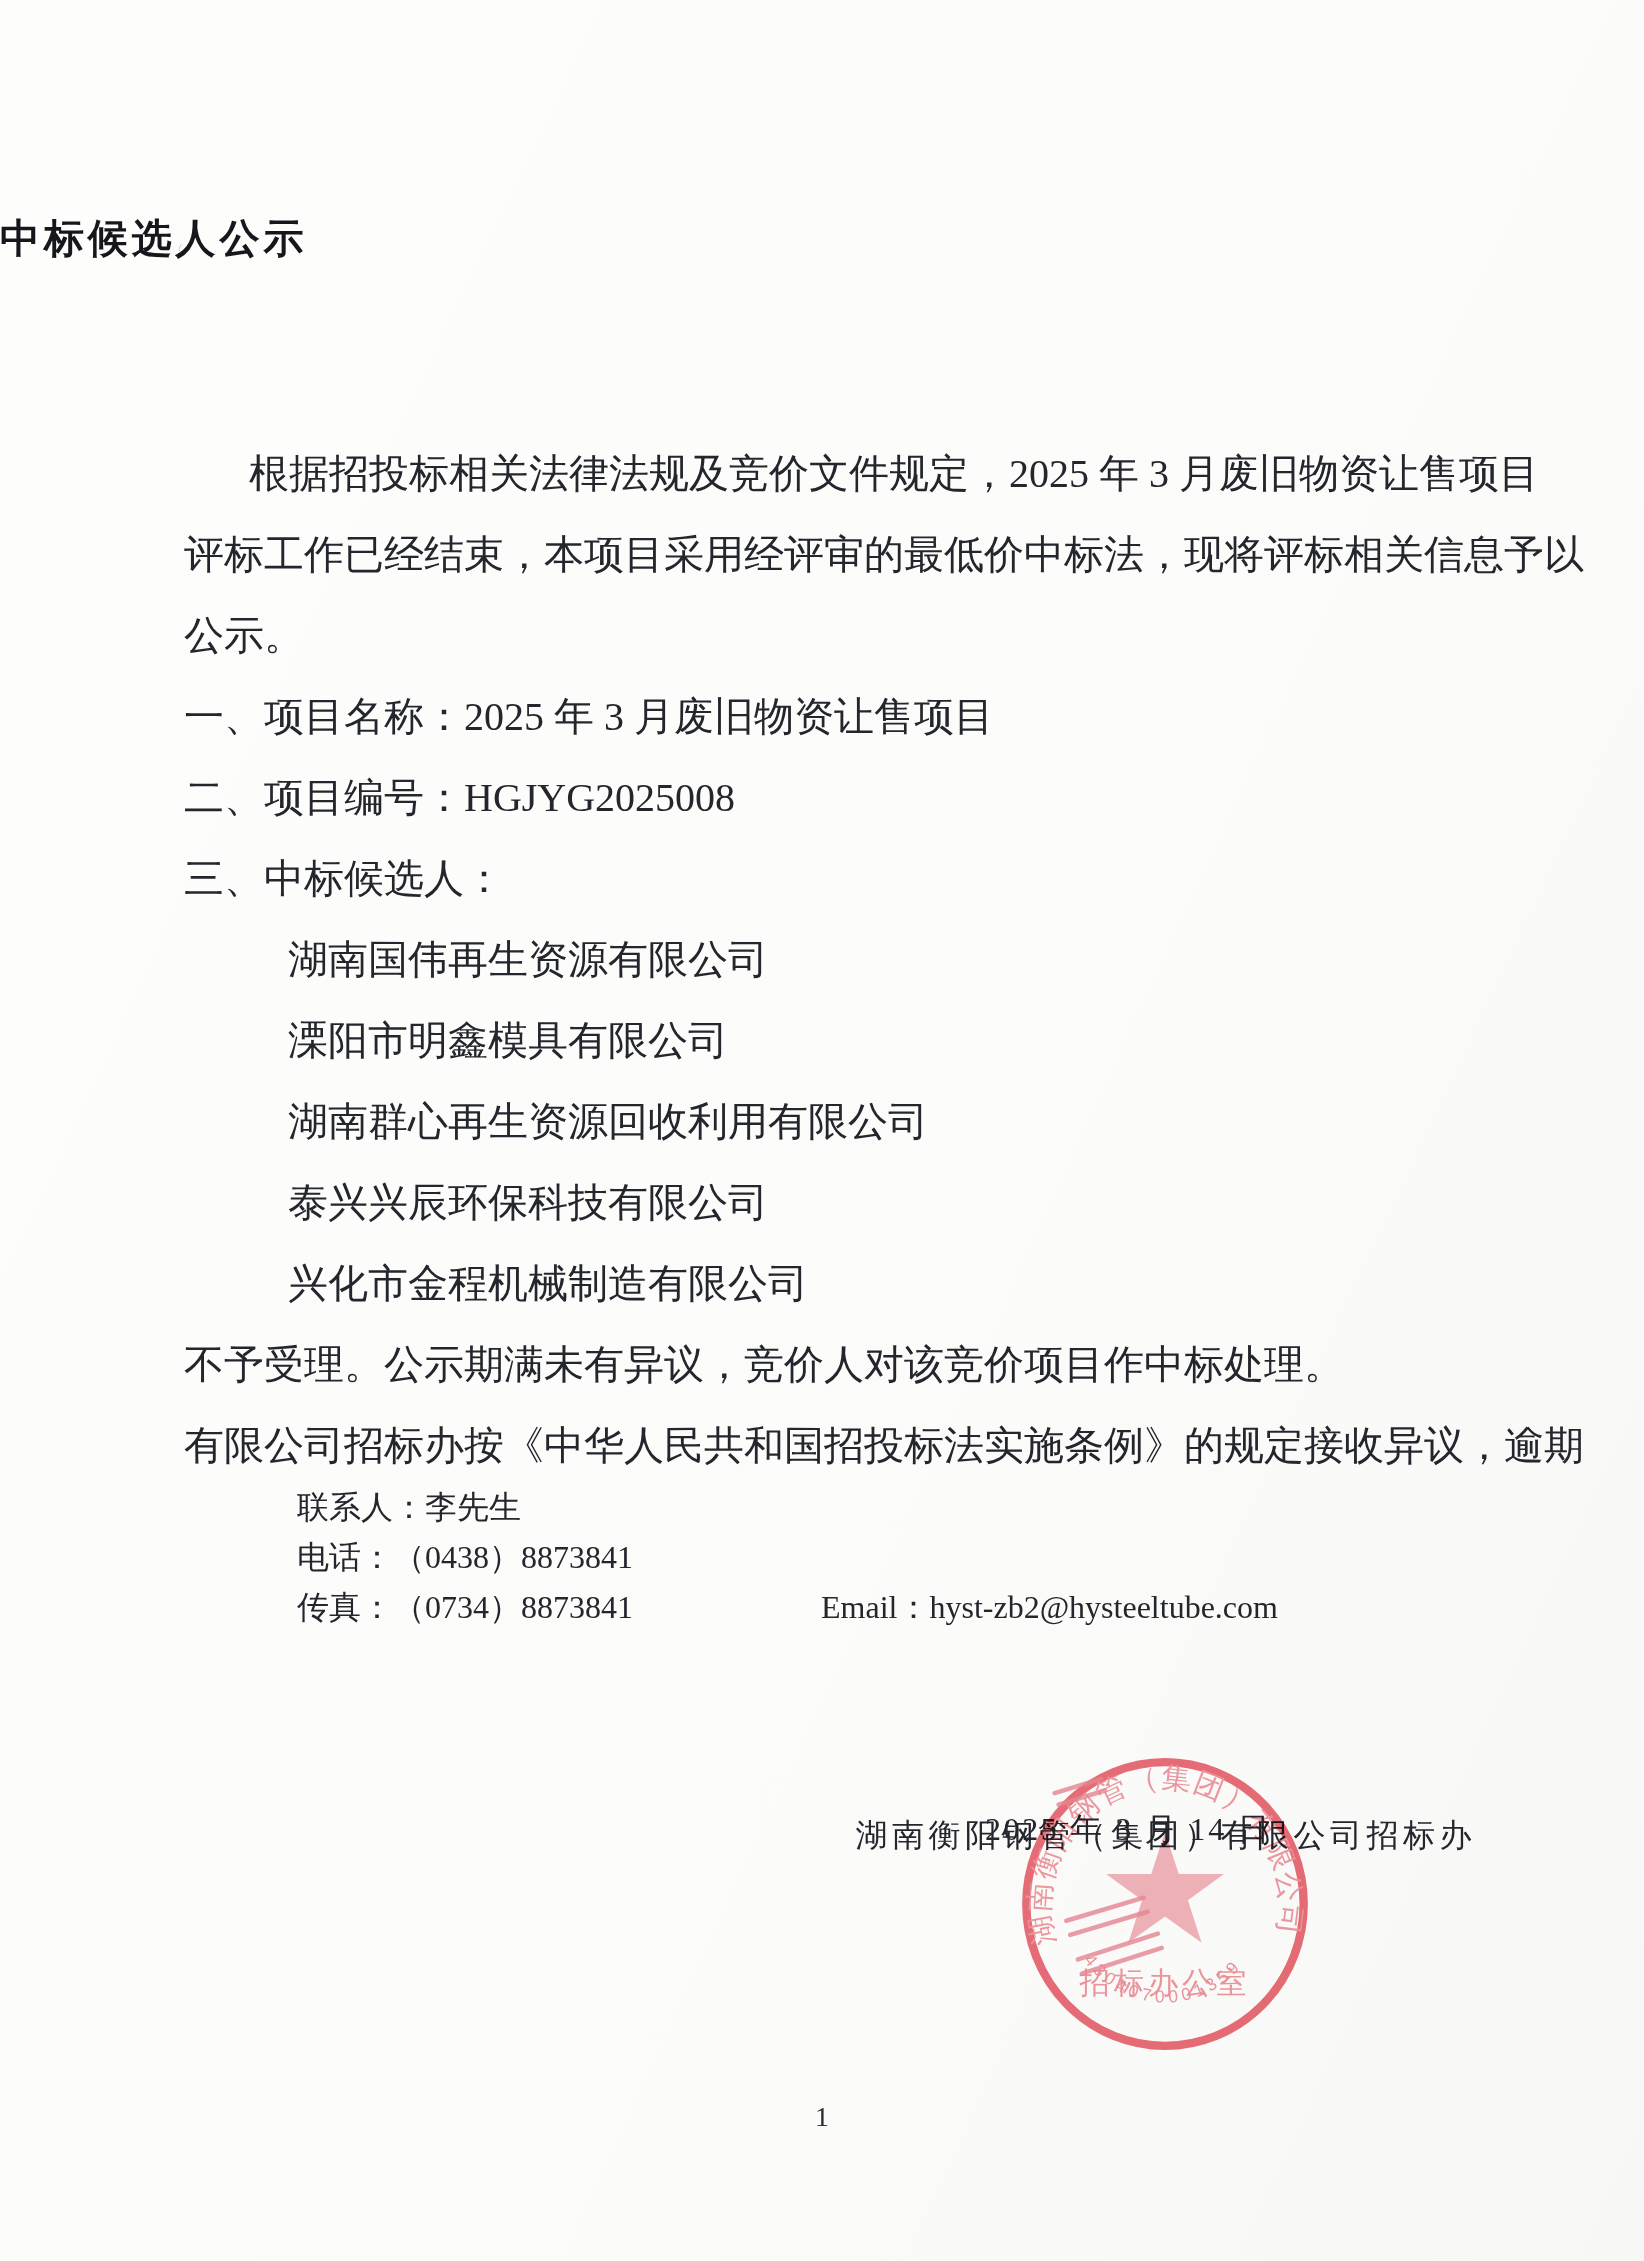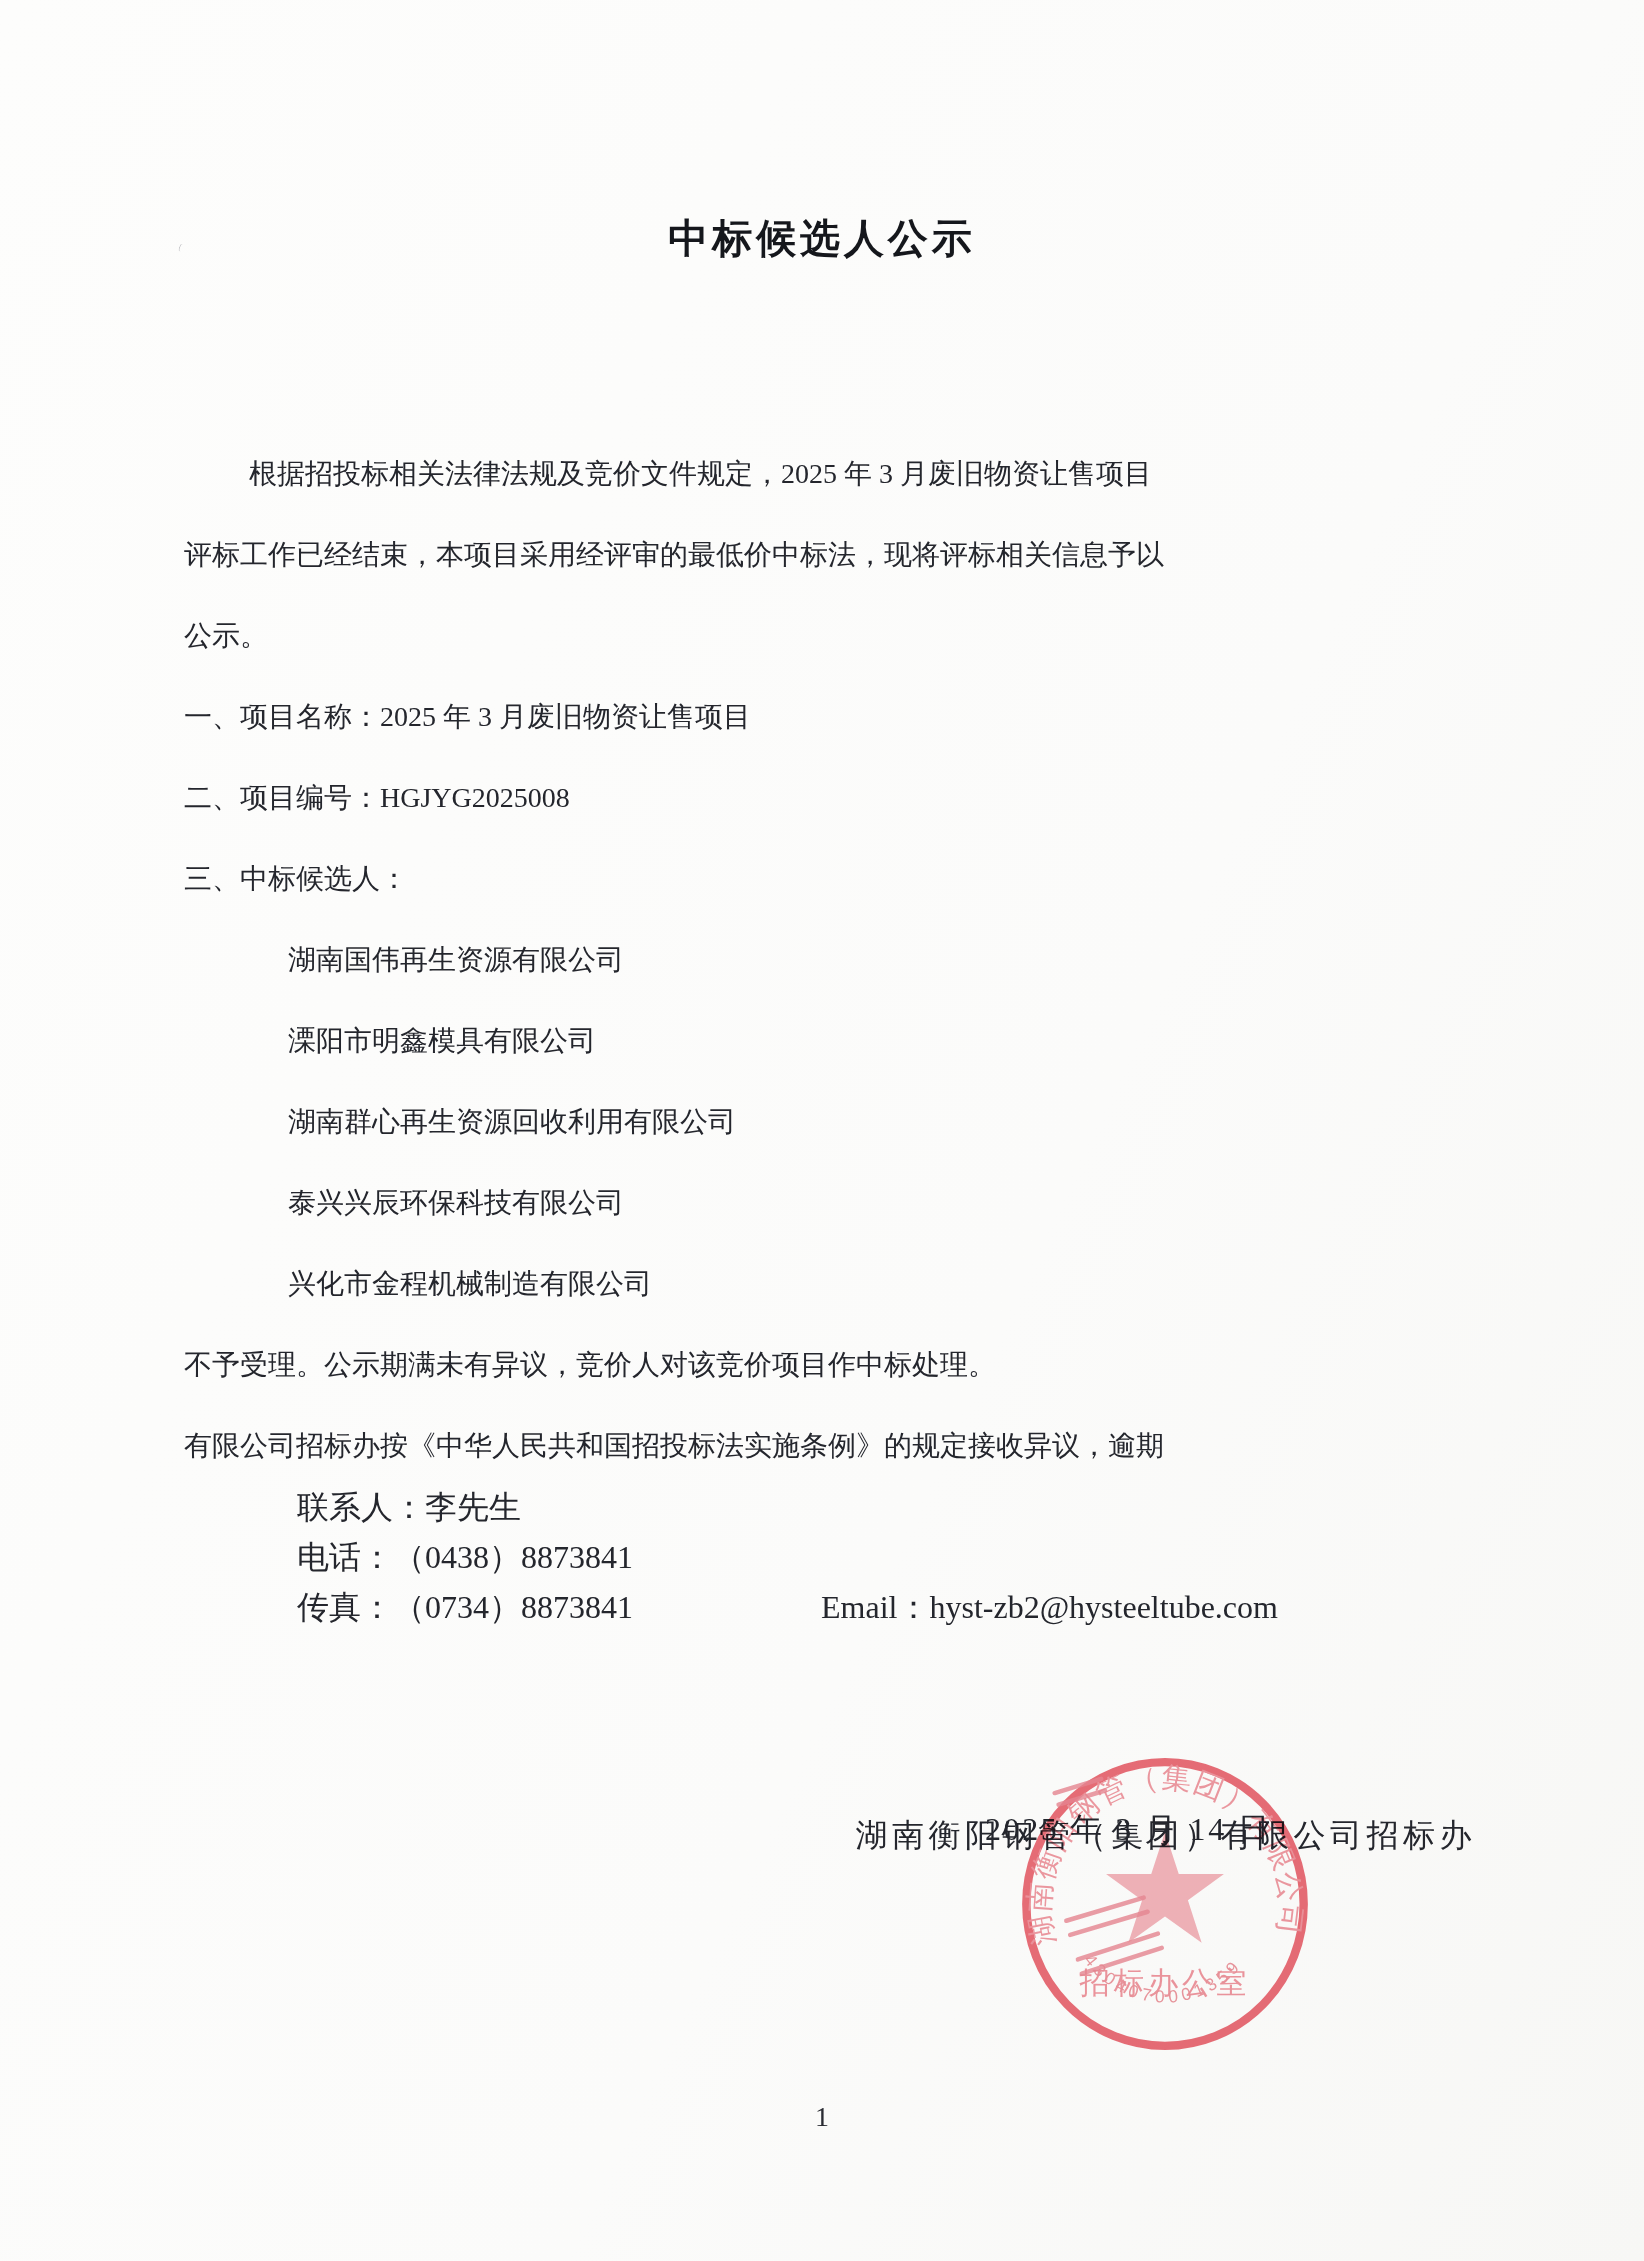--- a/index.html
+++ b/index.html
@@ -14,28 +14,28 @@
     overflow:hidden;
     color:#23252c;
   }
   .scan-artifact{
     position:absolute;left:179px;top:244px;width:4.5px;height:7.7px;
     border-left:1.3px solid #9a9aa0;border-radius:50%;
     transform:rotate(18deg);opacity:.55;
   }
   .title{
     position:absolute;top:211px;left:0;width:1644px;
-    text-align:center;
+    text-align:left;
     font-family:"Liberation Sans", sans-serif;
     font-size:40px;font-weight:bold;letter-spacing:3.9px;
     color:#15171c;margin:0;
   }
   .body-block{
     position:absolute;left:184px;top:433px;width:1290px;
-    font-size:28px;color:#24262d;
+    font-size:40px;color:#24262d;
   }
   .line{
     height:81px;line-height:81px;white-space:nowrap;
   }
   .ind2{padding-left:65px;}
   .ind3{padding-left:104px;}
   .contact-block{
     position:absolute;left:253px;top:1482px;width:1225px;
     font-size:32px;color:#24262d;
   }

